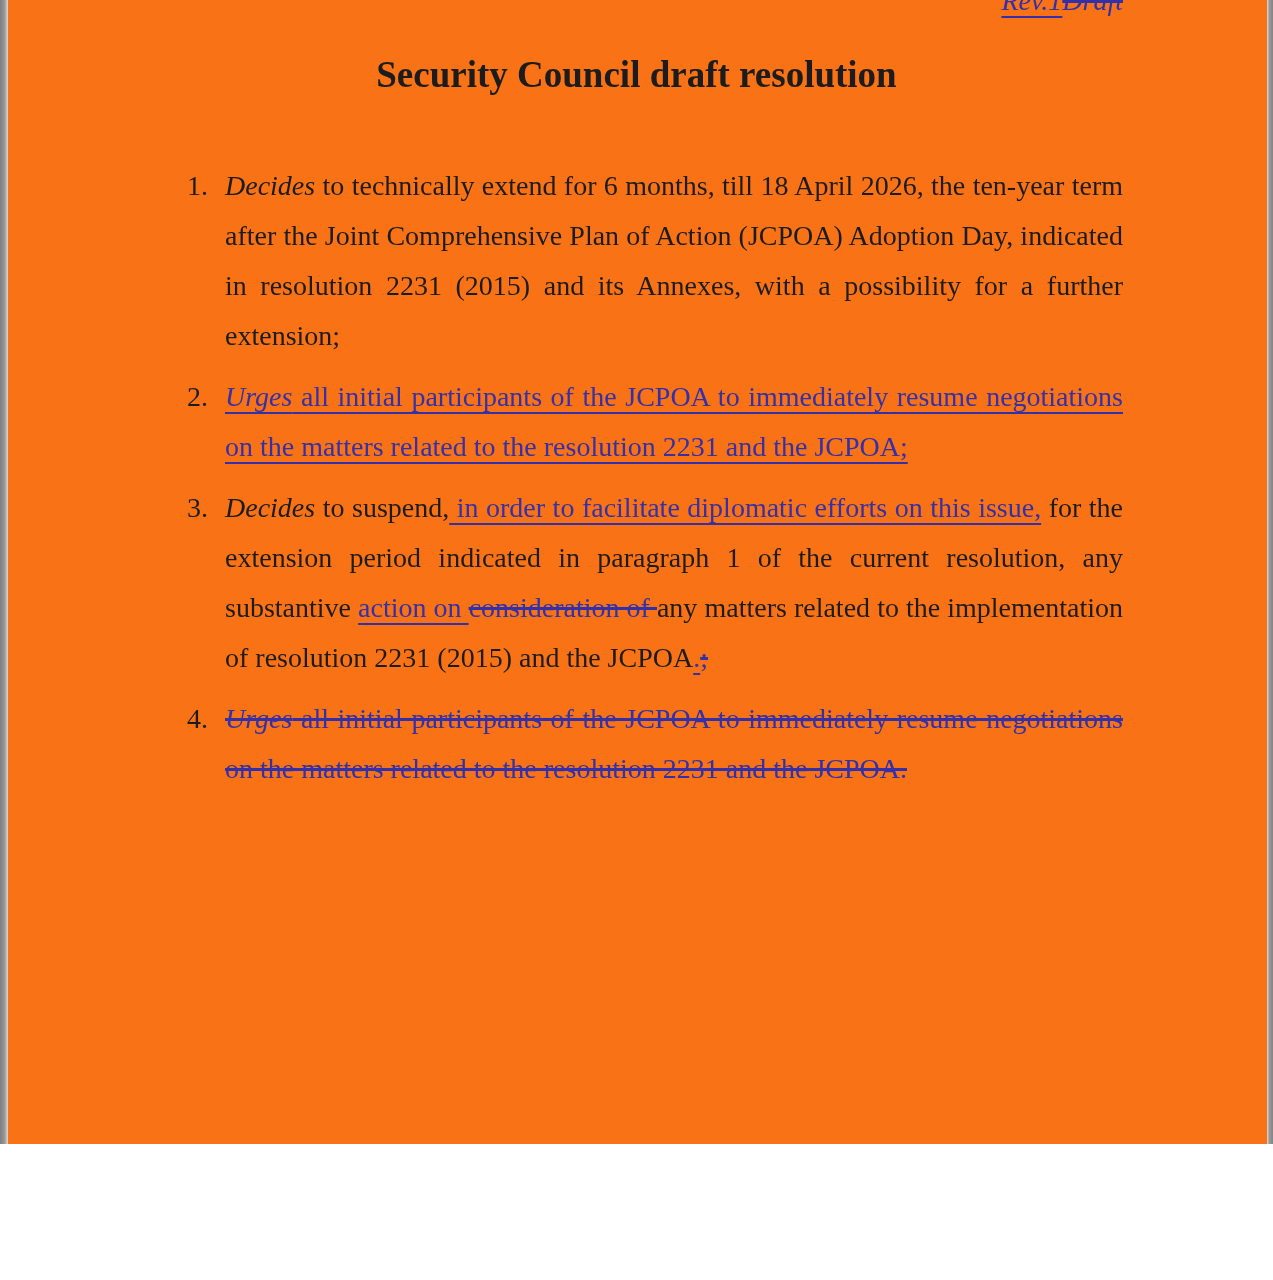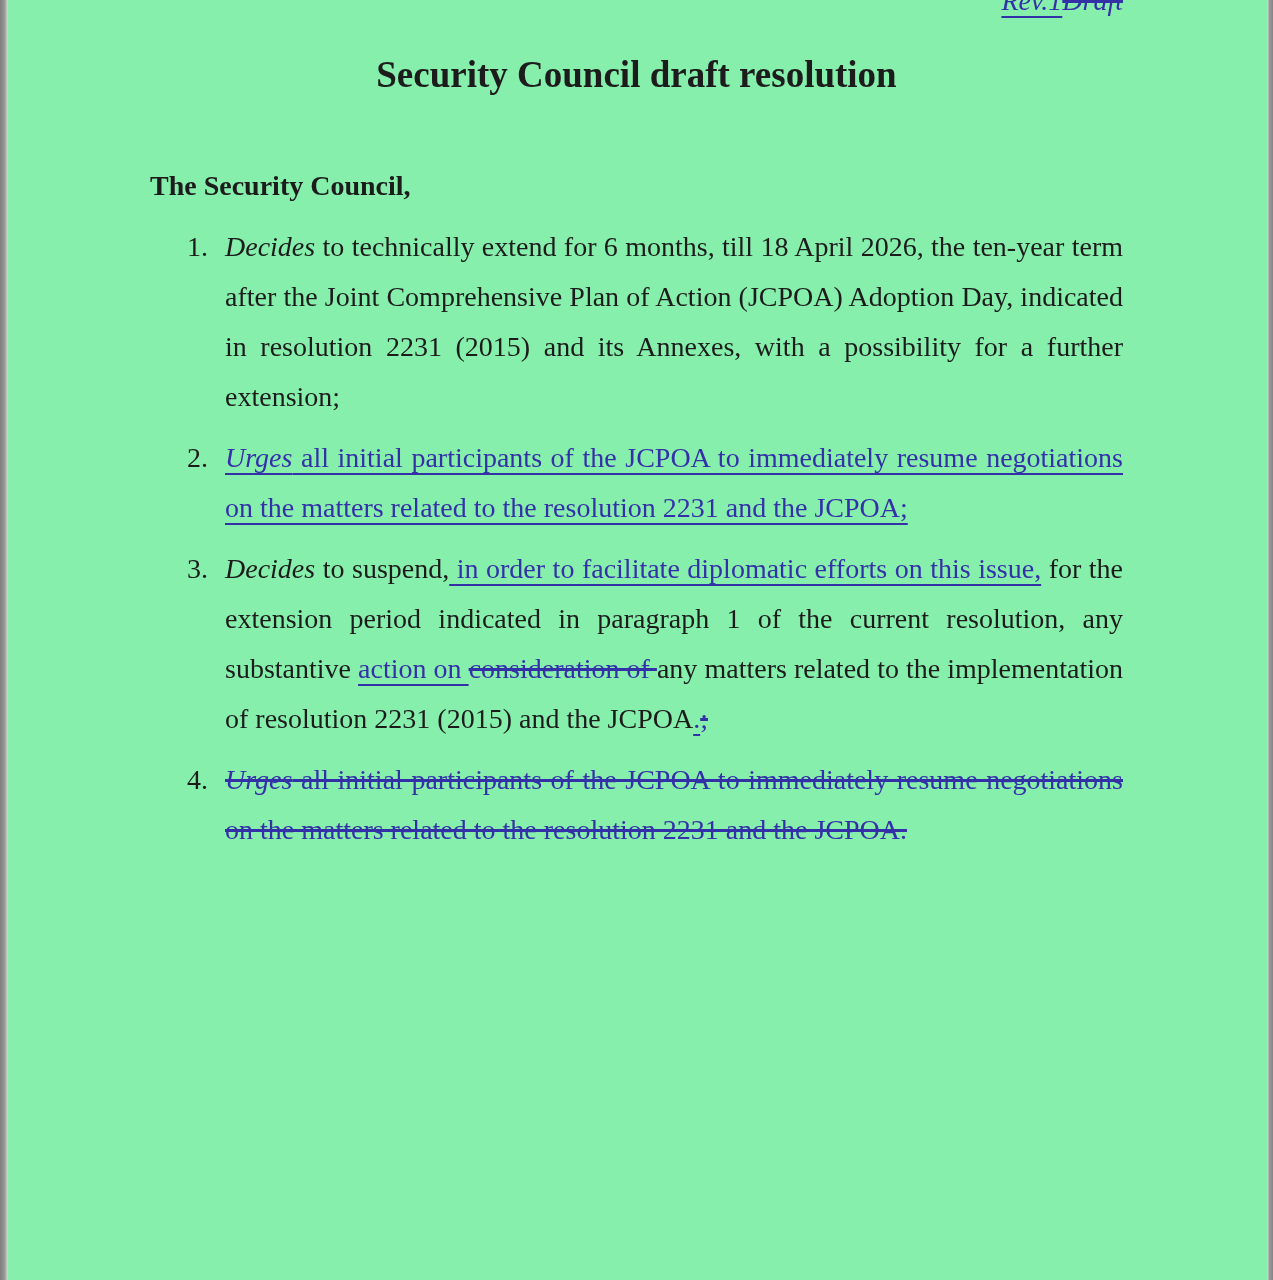--- a/index.html
+++ b/index.html
@@ -3,22 +3,22 @@
 <meta charset="utf-8">
 <style>
   html, body {
     margin: 0;
     padding: 0;
     background: #ffffff;
   }
   #screen {
     position: relative;
     width: 1273px;
-    height: 1280px;
-    background: #86efac;
+    height: 1144px;
+    background: #f97316;
     overflow: hidden;
     font-family: "Liberation Serif", "DejaVu Serif", serif;
     color: #1c1c1c;
   }
   .page-edge {
     position: absolute;
     top: 0;
     height: 100%;
     z-index: 5;
   }
@@ -98,20 +98,19 @@
   <div class="page-edge right"></div>
 
   <div class="content">
     <div class="rev-tag"><span class="run-ins run-i">Rev.1</span><span class="run-del run-i">Draft</span></div>
 
     <div class="doc-title">
       <div>Security Council draft resolution</div>
     </div>
 
     <div class="doc-body">
-        <div class="para lead"><span class="run-b">The Security Council,</span></div>
         <div class="para item"><span class="num">1.</span><span class="run-i">Decides</span><span class=""> to technically extend for 6 months, till 18 April 2026, the ten-year term after the Joint Comprehensive Plan of Action (JCPOA) Adoption Day, indicated in resolution 2231 (2015) and its Annexes, with a possibility for a further extension;</span></div>
         <div class="para item"><span class="num">2.</span><span class="run-ins run-i">Urges</span><span class="run-ins"> all initial participants of the JCPOA to immediately resume negotiations on the matters related to the resolution 2231 and the JCPOA;</span></div>
         <div class="para item"><span class="num">3.</span><span class="run-i">Decides</span><span class=""> to suspend,</span><span class="run-ins"> in order to facilitate diplomatic efforts on this issue,</span><span class=""> for the extension period indicated in paragraph 1 of the current resolution, any substantive </span><span class="run-ins">action on </span><span class="run-del">consideration of </span><span class="">any matters related to the implementation of resolution 2231 (2015) and the JCPOA</span><span class="run-ins">.</span><span class="run-del">;</span></div>
         <div class="para item"><span class="num">4.</span><span class="run-del run-i">Urges</span><span class="run-del"> all initial participants of the JCPOA to immediately resume negotiations on the matters related to the resolution 2231 and the JCPOA.</span></div>
       </div>
   </div>
 </div>
 
 </body></html>

